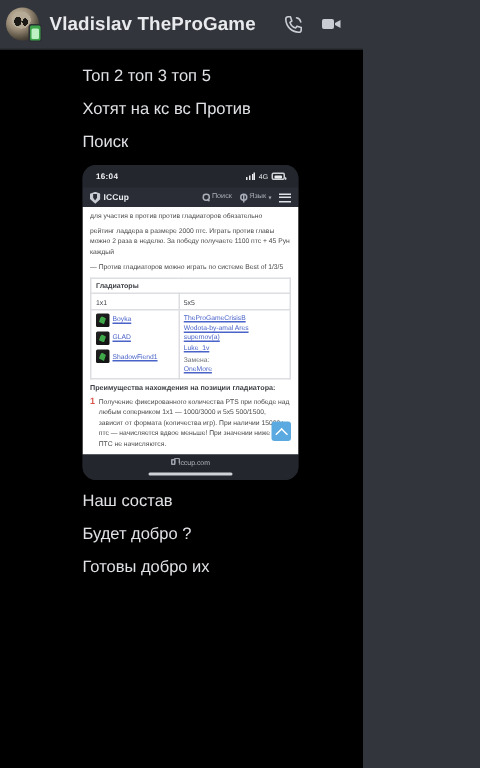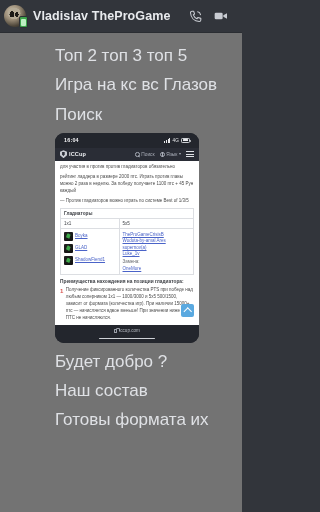--- a/index.html
+++ b/index.html
@@ -2,21 +2,21 @@
 <html><head>
 <meta charset="utf-8">
 <style>
   * { box-sizing: border-box; margin: 0; padding: 0; }
   html, body {
     width: 242px; height: 512px;
     background: #32353b;
     font-family: "Liberation Sans", sans-serif;
     overflow: hidden;
   }
-  #app { position: relative; width: 242px; height: 512px; background: #737373; }
+  #app { position: relative; width: 242px; height: 512px; background: #000000; }
 
   
   .chat-header {
     height: 33px; display: flex; align-items: center;
     padding: 0 8px 0 4px; background: #32353b;
     border-bottom: 1px solid #2a2d32;
   }
   .avatar {
     width: 22px; height: 22px; border-radius: 50%;
     background: radial-gradient(circle at 38% 32%, #cfc3ae 0%, #9b8d78 38%, #4b4438 70%, #2b261f 100%);
@@ -42,21 +42,21 @@
   .chat-title {
     color: #e8eaed; font-size: 12.5px; font-weight: bold;
     letter-spacing: .1px; white-space: nowrap; flex: 1 1 auto;
   }
   .hdr-icon { width: 26px; height: 26px; display:flex; align-items:center; justify-content:center; flex:0 0 auto; }
   .hdr-icon svg { display:block; }
 
   
   .messages { padding: 8px 0 0 0; }
   .msg {
-    color: #dfe1e5; font-size: 17px; line-height: 1.25;
+    color: #dfe1e5; font-size: 11px; line-height: 1.25;
     padding: 4px 10px 4px 55px; white-space: nowrap;
   }
 
   
   .shot-wrap { padding: 4px 0 4px 55px; }
   .phone {
     width: 144px; background: #23262d;
     border-radius: 9px; overflow: hidden;
     position: relative;
   }
@@ -166,21 +166,21 @@
       <svg width="16" height="16" viewBox="0 0 24 24">
         <rect x="2.5" y="7" width="12" height="10" rx="2" fill="#c9ccd2"></rect>
         <path d="M15.5 11 L21 8 L21 16 L15.5 13 Z" fill="#c9ccd2"></path>
       </svg>
     </div>
   </div>
 
   <div class="messages">
 
     <div class="msg">Топ 2 топ 3 топ 5</div>
-    <div class="msg">Игра на кс вс Глазов</div>
+    <div class="msg">Хотят на кс вс Против</div>
     <div class="msg">Поиск</div>
 
     <div class="shot-wrap">
       <div class="phone">
 
         <div class="statusbar">
           <span class="sb-time">16:04</span>
           <span class="sb-right">
             <span class="bars">
                 <i></i>
@@ -272,17 +272,17 @@
         <div class="urlbar">
           <span class="lock"></span>
           <span class="url-txt">iccup.com</span>
         </div>
         <div class="homebar">
             <i></i>
           </div>
       </div>
     </div>
 
+    <div class="msg">Наш состав</div>
     <div class="msg">Будет добро ?</div>
-    <div class="msg">Наш состав</div>
-    <div class="msg">Готовы формата их</div>
+    <div class="msg">Готовы добро их</div>
   </div>
 </div>
 
 </body></html>

